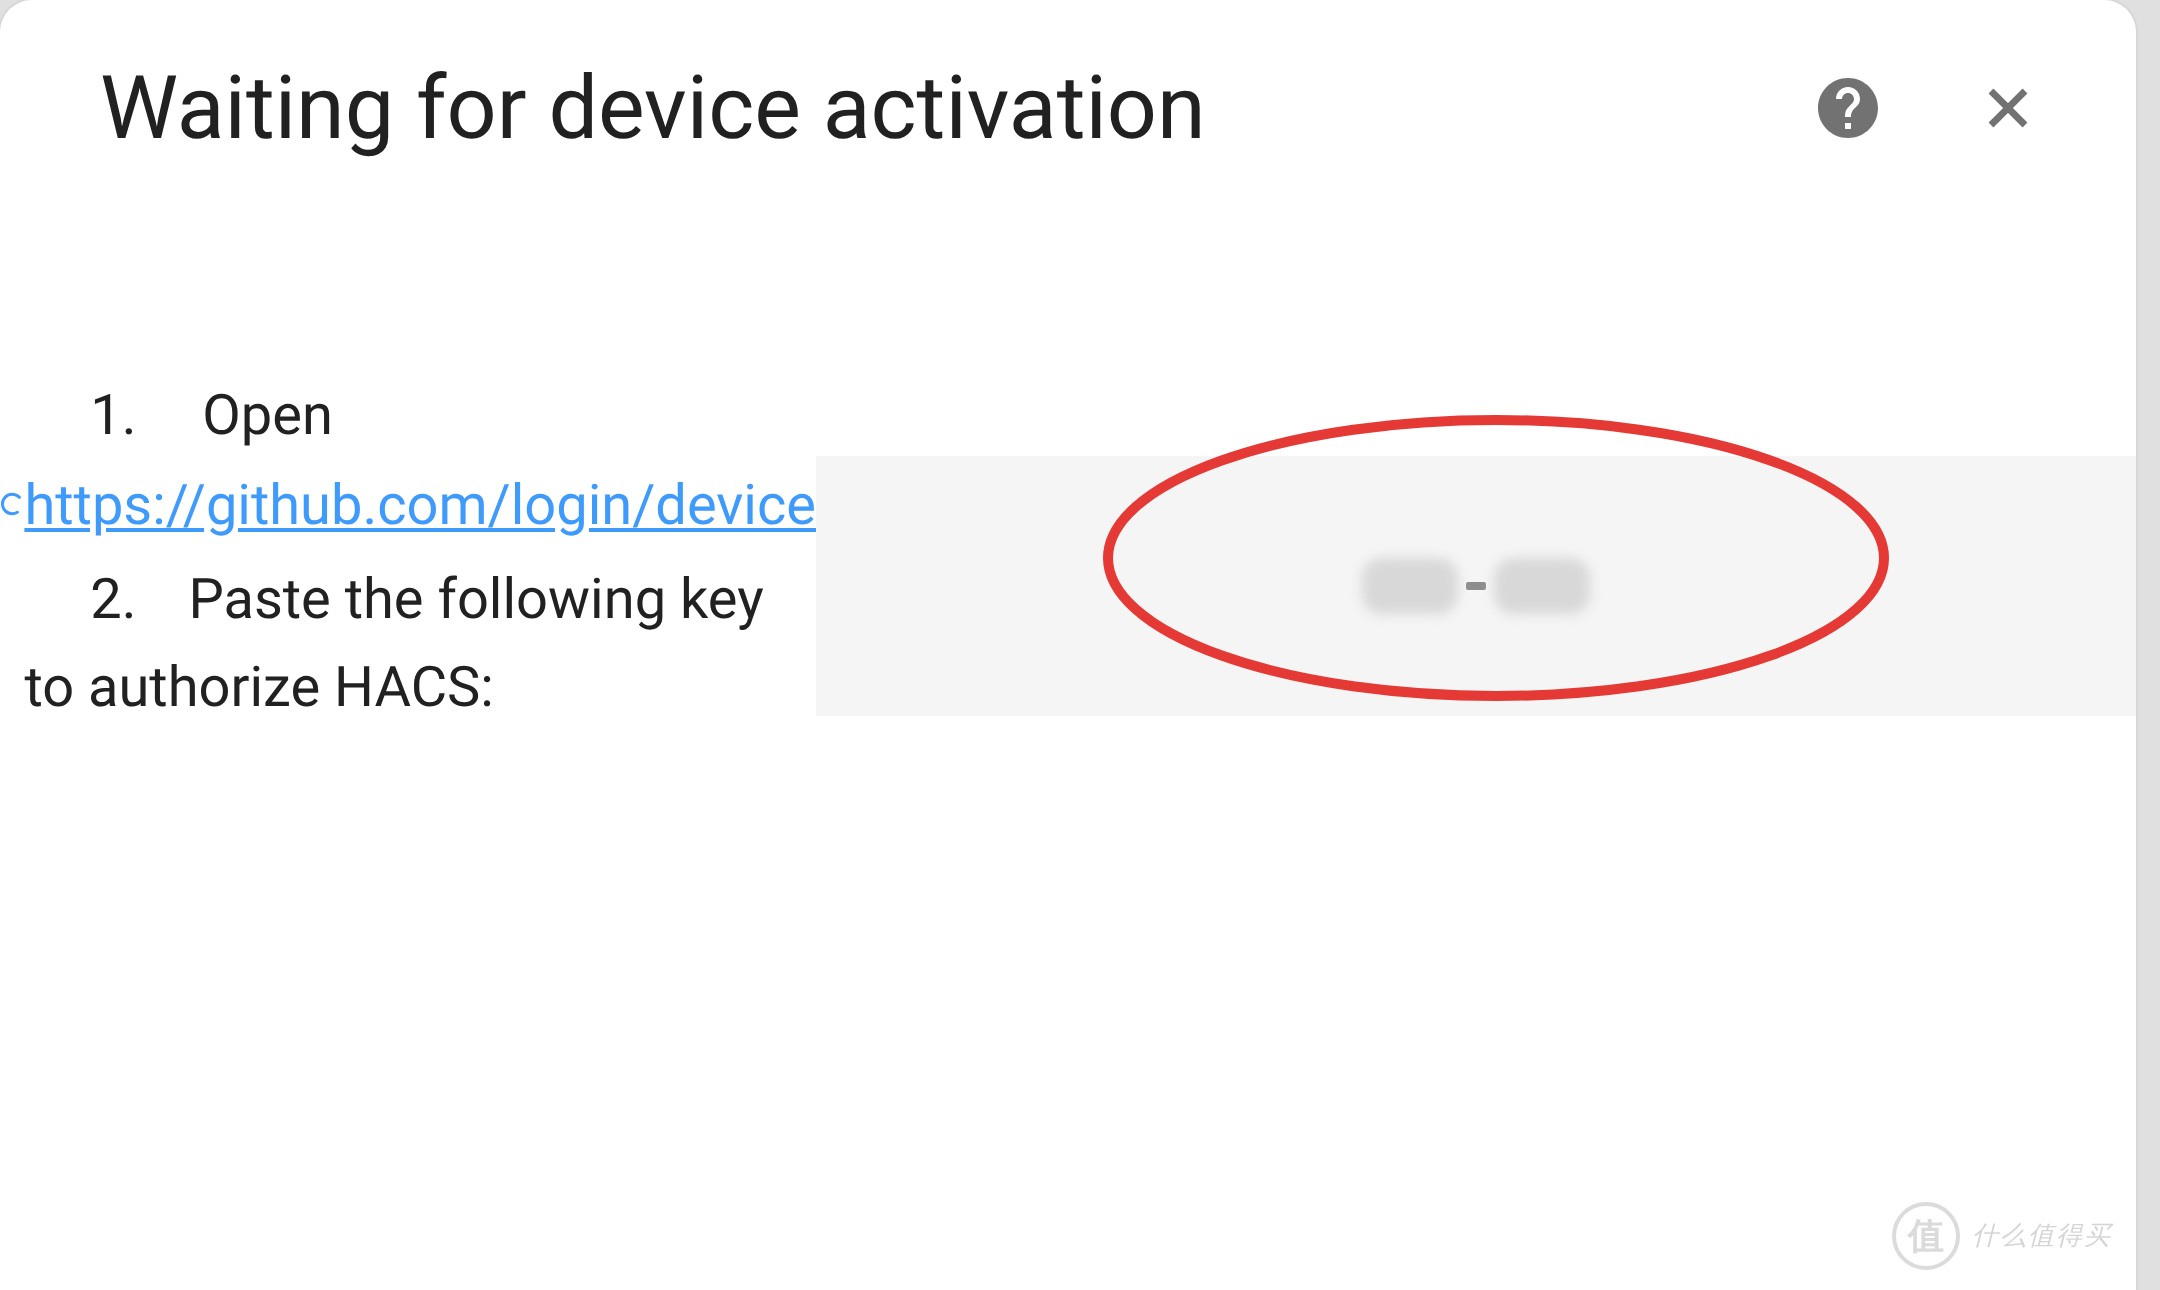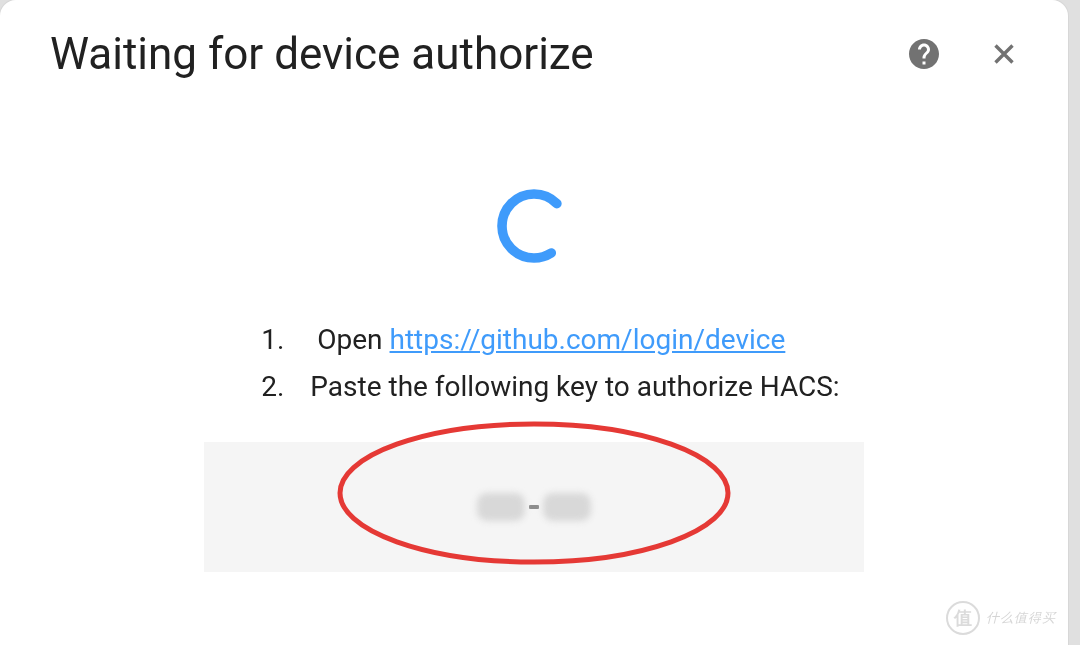--- a/index.html
+++ b/index.html
@@ -45,21 +45,21 @@
       align-items: center;
       justify-content: center;
       border: none;
       background: transparent;
       cursor: pointer;
       border-radius: 50%;
       color: #727272;
     }
     .dialog-body {
       display: flex;
-      flex-direction: column;
+      flex-direction: row;
       align-items: center;
       padding-top: 106px;
     }
     .spinner {
       width: 80px;
       height: 80px;
       animation: rotate 1.4s linear infinite;
       margin-bottom: 52px;
     }
     @keyframes rotate {
@@ -161,21 +161,21 @@
       color: #888;
       letter-spacing: 1px;
       font-style: italic;
     }
   </style>
 </head>
 <body>
 
 <div class="dialog">
   <div class="dialog-header">
-    <h1 class="dialog-title">Waiting for device authorize</h1>
+    <h1 class="dialog-title">Waiting for device activation</h1>
     <div class="header-actions">
       <button class="icon-button">
         <svg width="36" height="36" viewBox="0 0 24 24" fill="currentColor">
           <path d="M12 2C6.48 2 2 6.48 2 12s4.48 10 10 10 10-4.48 10-10S17.52 2 12 2zm1 17h-2v-2h2v2zm2.07-7.75l-.9.92C13.45 12.9 13 13.5 13 15h-2v-.5c0-1.1.45-2.1 1.17-2.83l1.24-1.26c.37-.36.59-.86.59-1.41 0-1.1-.9-2-2-2s-2 .9-2 2H8c0-2.21 1.79-4 4-4s4 1.79 4 4c0 .88-.36 1.68-.93 2.25z"></path>
         </svg>
       </button>
       <button class="icon-button">
         <svg width="34" height="34" viewBox="0 0 24 24" fill="none" stroke="currentColor" stroke-width="2.4">
           <path d="M18 6L6 18M6 6l12 12"></path>
         </svg>

